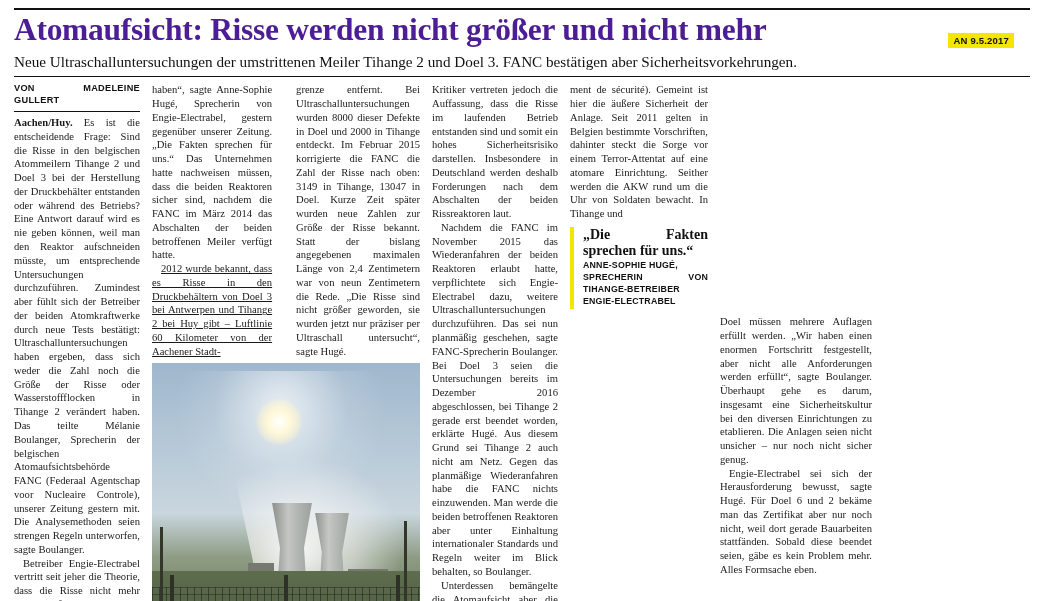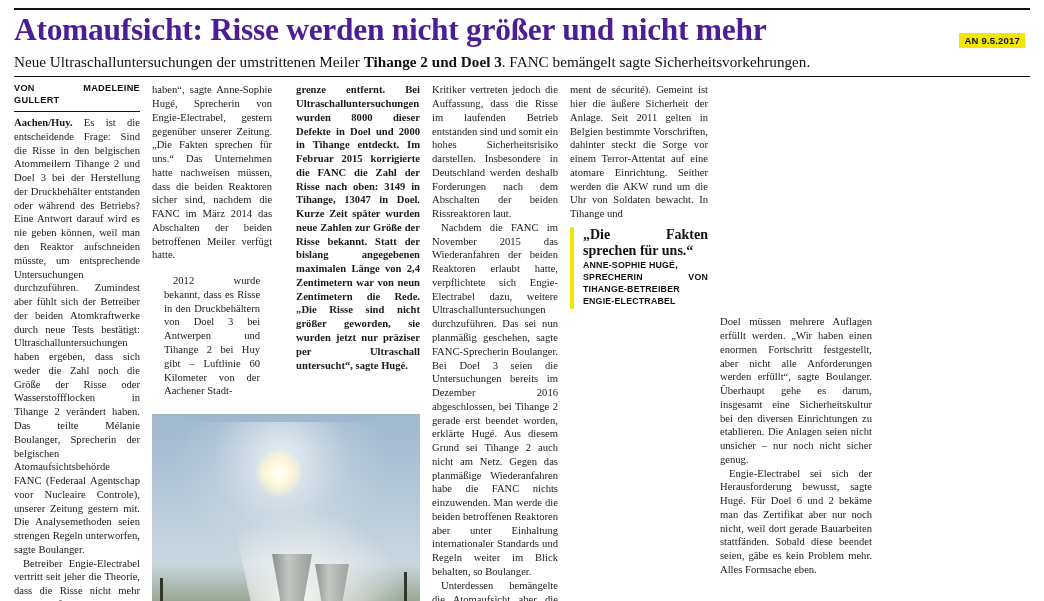--- a/index.html
+++ b/index.html
@@ -39,24 +39,24 @@
     position: relative;
   }
   .subhead {
     font-family: "Liberation Serif", serif;
     font-size: 15.2px;
     line-height: 1.15;
     margin: 0 0 6px 0;
     color: #111;
     padding-right: 120px;
   }
-  .subhead b { font-weight: bold; }
+  .subhead b { font-weight: normal; }
   .datebox {
     position: absolute;
-    right: 5px;
+    right: 16px;
     top: -20px;
     background: #f3e600;
     color: #111;
     font-family: "Liberation Sans", sans-serif;
     font-size: 9.5px;
     font-weight: bold;
     padding: 2px 5px 2px 5px;
     letter-spacing: 0.2px;
   }
   .rule-mid {
@@ -200,41 +200,41 @@
 </head>
 <body>
 
 <div class="page">
 
   <div class="rule-top"></div>
 
   <h1 class="headline">Atomaufsicht: Risse werden nicht größer und nicht mehr</h1>
 
   <div class="subhead-row">
-    <div class="subhead"><span>Neue Ultraschalluntersuchungen der umstrittenen Meiler </span><b>Tihange 2 und Doel 3</b><span>. FANC bemängelt sagte Sicherheitsvorkehrungen.</span></div>
+    <div class="subhead"><span>Neue Ultraschalluntersuchungen der umstrittenen Meiler </span><b>Tihange 2 und Doel 3</b><span>. FANC bestätigen aber Sicherheitsvorkehrungen.</span></div>
     <div class="datebox">AN 9.5.2017</div>
   </div>
 
   <div class="rule-mid"></div>
 
   <div class="cols">
 
     <div class="col">
       <div class="byline">VON MADELEINE GULLERT</div>
       <p class="first"><span class="dateline">Aachen/Huy.</span><span> Es ist die entscheidende Frage: Sind die Risse in den belgischen Atommeilern Tihange 2 und Doel 3 bei der Herstellung der Druckbehälter entstanden oder während des Betriebs? Eine Antwort darauf wird es nie geben können, weil man den Reaktor aufschneiden müsste, um entsprechende Untersuchungen durchzuführen. Zumindest aber fühlt sich der Betreiber der beiden Atomkraftwerke durch neue Tests bestätigt: Ultraschalluntersuchungen haben ergeben, dass sich weder die Zahl noch die Größe der Risse oder Wasserstoffflocken in Tihange 2 verändert haben. Das teilte Mélanie Boulanger, Sprecherin der belgischen Atomaufsichtsbehörde FANC (Federaal Agentschap voor Nucleaire Controle), unserer Zeitung gestern mit. Die Analysemethoden seien strengen Regeln unterworfen, sagte Boulanger.</span></p>
       <p>Betreiber Engie-Electrabel vertritt seit jeher die Theorie, dass die Risse nicht mehr oder größer werden und somit auch keine Gefahr darstellen. Die Risse seien auf Wasserstoff-Einschlüsse bei der Herstellung zurückzuführen. „Die Untersuchungen bestätigen das, was wir der FANC schon in unserem Sicherheitsdossier aufgezeigt</p>
     </div>
 
     <div class="col wide2">
       <div style="display:flex; gap:12px;">
         <div style="width:138px; padding-right:12px; box-sizing:border-box; font-size:10.6px; line-height:1.30; text-align:justify;">
           <p class="first" style="margin:0;text-indent:0;">haben“, sagte Anne-Sophie Hugé, Sprecherin von Engie-Electrabel, gestern gegenüber unserer Zeitung. „Die Fakten sprechen für uns.“ Das Unternehmen hatte nachweisen müssen, dass die beiden Reaktoren sicher sind, nachdem die FANC im März 2014 das Abschalten der beiden betroffenen Meiler verfügt hatte.</p>
-          <p style="margin:12px;text-indent:9px;">2012 wurde bekannt, dass es Risse in den Druckbehältern von Doel 3 bei Antwerpen und Tihange 2 bei Huy gibt – Luftlinie 60 Kilometer von der Aachener Stadt-</p>
-        </div>
-        <div style="width:130px; box-sizing:border-box; font-size:10.6px; line-height:1.30; text-align:justify;font-weight:bold;">
+          <p style="margin:0;text-indent:9px;text-decoration:underline;">2012 wurde bekannt, dass es Risse in den Druckbehältern von Doel 3 bei Antwerpen und Tihange 2 bei Huy gibt – Luftlinie 60 Kilometer von der Aachener Stadt-</p>
+        </div>
+        <div style="width:130px; box-sizing:border-box; font-size:10.6px; line-height:1.30; text-align:justify;">
           <p class="first" style="margin:0;text-indent:0;">grenze entfernt. Bei Ultraschalluntersuchungen wurden 8000 dieser Defekte in Doel und 2000 in Tihange entdeckt. Im Februar 2015 korrigierte die FANC die Zahl der Risse nach oben: 3149 in Tihange, 13047 in Doel. Kurze Zeit später wurden neue Zahlen zur Größe der Risse bekannt. Statt der bislang angegebenen maximalen Länge von 2,4 Zentimetern war von neun Zentimetern die Rede. „Die Risse sind nicht größer geworden, sie wurden jetzt nur präziser per Ultraschall untersucht“, sagte Hugé.</p>
         </div>
       </div>
 
       <div class="photo-wrap">
         <div class="photo">
           <div class="sunray"></div>
           <div class="sun"></div>
           <div class="steam"></div>
           <div class="bld b1"></div>

